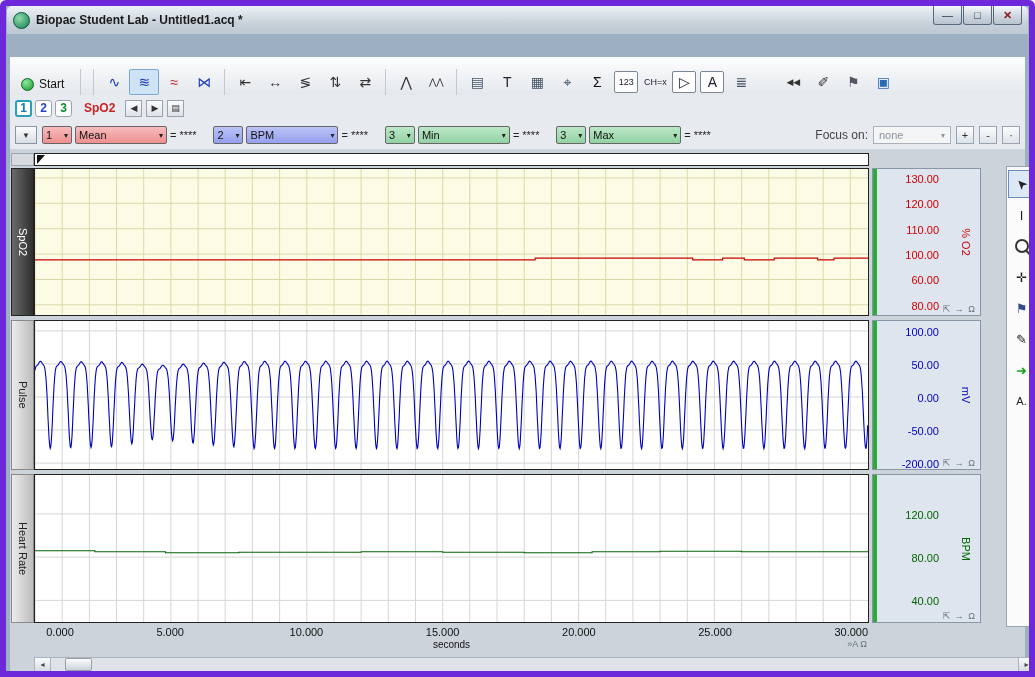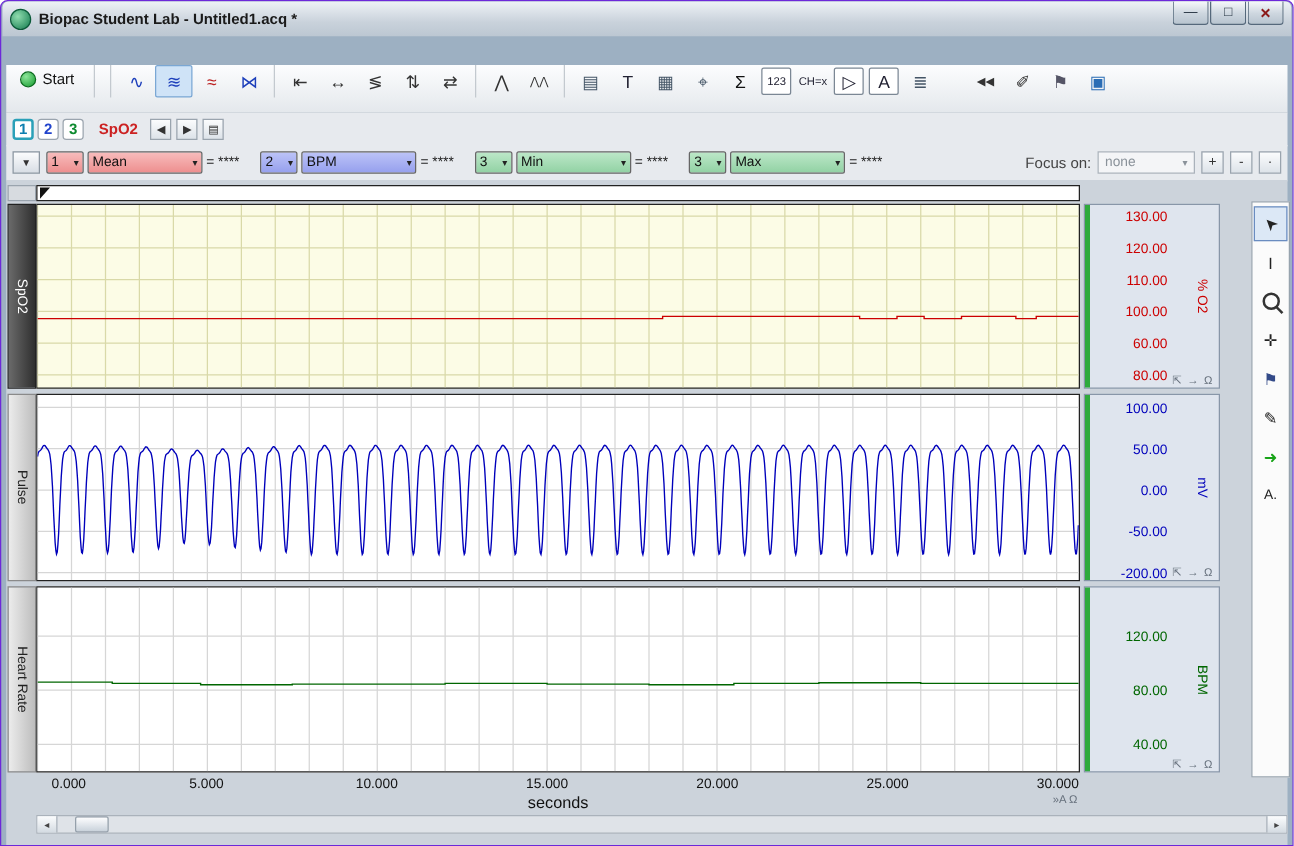--- a/index.html
+++ b/index.html
@@ -1,39 +1,39 @@
 <!DOCTYPE html>
 <html><head>
 <meta charset="utf-8">
 <style>
   html,body{margin:0;padding:0;background:#fff;}
   .window{position:relative;width:1035px;height:677px;box-sizing:border-box;
     font-family:"Liberation Sans",sans-serif;font-size:12px;color:#111;
-    background:#9db0c2;border:1px solid #6d28d9;border-radius:6px 6px 0 0;overflow:hidden;}
+    background:#9db0c2;border:6px solid #6d28d9;border-radius:6px 6px 0 0;overflow:hidden;}
   
   .titlebar{position:absolute;left:1px;right:1px;top:0;height:28px;
     background:linear-gradient(#eef2f6,#c9d2db 60%,#bcc7d2);border-radius:5px 5px 0 0;
     display:flex;align-items:center;padding:0 6px;gap:6px;}
   .logo{width:15px;height:15px;border-radius:50%;flex:0 0 auto;
     background:radial-gradient(circle at 35% 35%,#8fdcae,#127a4e);border:1px solid #0a5a38;}
   .title-text{font-weight:bold;color:#1a1a1a;}
   .caption-buttons{margin-left:auto;display:flex;align-self:flex-start;}
   .cap{width:29px;height:19px;box-sizing:border-box;border:1px solid #55687b;border-top:none;
     background:linear-gradient(#f7f9fb,#cdd6df 55%,#b8c4cf);display:flex;align-items:center;justify-content:center;
     font-size:11px;color:#243240;border-radius:0 0 3px 3px;margin-left:1px;}
   .cap.close{color:#8b1a1a;font-weight:bold;}
   
   .menubar{position:absolute;left:4px;right:4px;top:29px;height:22px;background:#f2f4f6;
     border-bottom:1px solid #cdd2d8;display:flex;align-items:center;padding:0 4px;}
   .menu-item{padding:3px 8px;cursor:default;}
   .menu-item u{text-decoration:underline;}
   
   .toolbar{position:absolute;left:4px;right:4px;top:51px;height:38px;
     background:linear-gradient(#fcfdfe,#e4e8ec);border-bottom:1px solid #b9c0c8;
-    display:flex;align-items:flex-start;padding:0 6px;gap:2px;}
+    display:flex;align-items:flex-end;padding:0 6px;gap:2px;}
   .start-btn{display:flex;align-items:center;gap:5px;padding:3px 8px 3px 4px;border:1px solid transparent;}
   .start-dot{width:11px;height:11px;border-radius:50%;background:radial-gradient(circle at 35% 30%,#8ee69a,#149a2e);border:1px solid #0c6b1f;}
   .tbtn{min-width:24px;height:24px;display:inline-flex;align-items:center;justify-content:center;
     font-size:14px;padding:0 2px;border:1px solid transparent;border-radius:2px;}
   .tbtn.tsel{background:#cfe3f7;border-color:#7aa7d4;}
   .tbtn.tboxed{border:1px solid #7b8794;background:#fff;height:20px;min-width:18px;margin:0 2px;}
   .tbtn.tsmall{font-size:9px;letter-spacing:0;}
   .tsep{width:1px;height:26px;background:#c3c9cf;margin:0 5px;}
   .tgap{width:22px;}
   
@@ -86,21 +86,21 @@
   .yaxis{position:absolute;left:866px;width:109px;box-sizing:border-box;background:#dfe5ee;border:1px solid #8896a8;}
   #axis-spo2{top:162px;height:148px;}
   #axis-pulse{top:314px;height:150px;}
   #axis-hr{top:468px;height:149px;}
   .greenbar{position:absolute;left:0;top:0;bottom:0;width:4px;background:#2eaa3c;}
   .ytick{position:absolute;left:8px;width:58px;text-align:right;font-size:11px;}
   .unit{position:absolute;right:8px;top:50%;transform:translateY(-50%);font-size:11px;}
   .axicons{position:absolute;right:4px;bottom:1px;font-size:9px;color:#66707c;letter-spacing:1px;}
   .xaxis{position:absolute;left:28px;top:620px;width:835px;height:28px;}
   .xtick{position:absolute;top:0;width:48px;text-align:center;font-size:11px;color:#111;}
-  .xlabel{position:absolute;left:0;right:0;top:13px;text-align:center;font-size:13px;color:#111;}
+  .xlabel{position:absolute;left:0;right:0;top:13px;text-align:center;font-size:10px;color:#111;}
   .xbadge{position:absolute;right:2px;top:13px;font-size:9px;color:#66707c;}
   
   .toolcol{position:absolute;left:1000px;top:160px;width:31px;height:461px;background:#fbfbfb;
     border:1px solid #97a3ae;box-sizing:border-box;display:flex;flex-direction:column;align-items:center;padding-top:3px;}
   .tool{width:25px;height:26px;margin-bottom:3px;display:flex;align-items:center;justify-content:center;
     font-size:13px;color:#222;border:1px solid transparent;}
   .tool.sel{border-color:#6a8cc0;background:#dce8f6;}
   .mag{position:relative;width:10px;height:10px;border:2px solid #333;border-radius:50%;display:inline-block;}
   .mag::after{content:"";position:absolute;width:7px;height:2px;background:#333;transform:rotate(45deg);right:-5px;bottom:-3px;}
   

